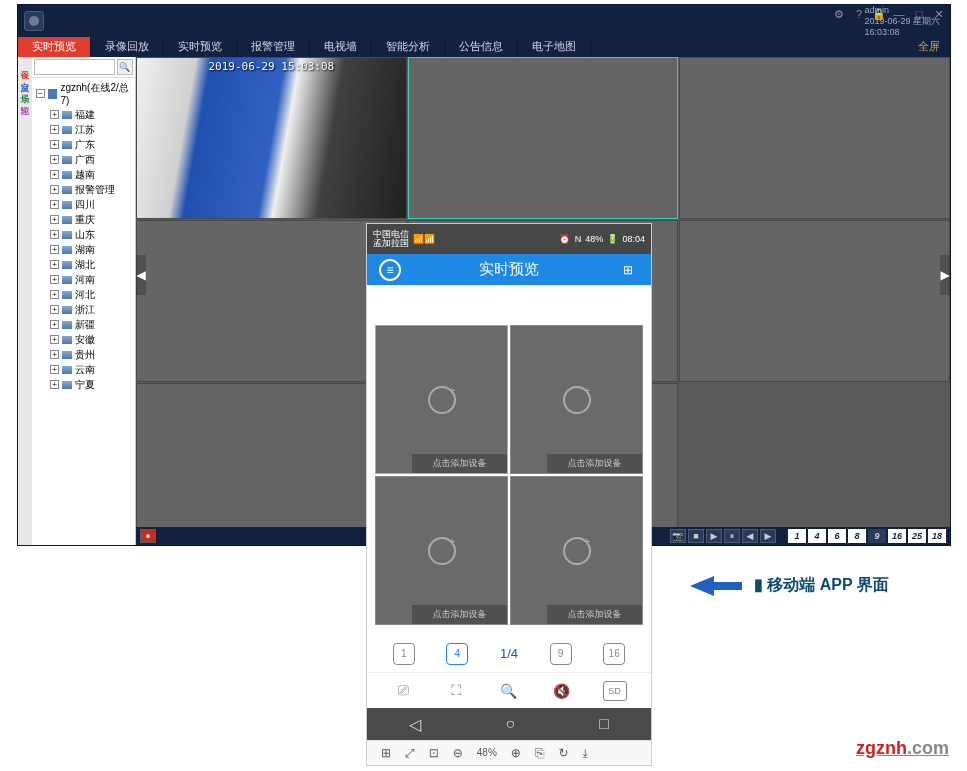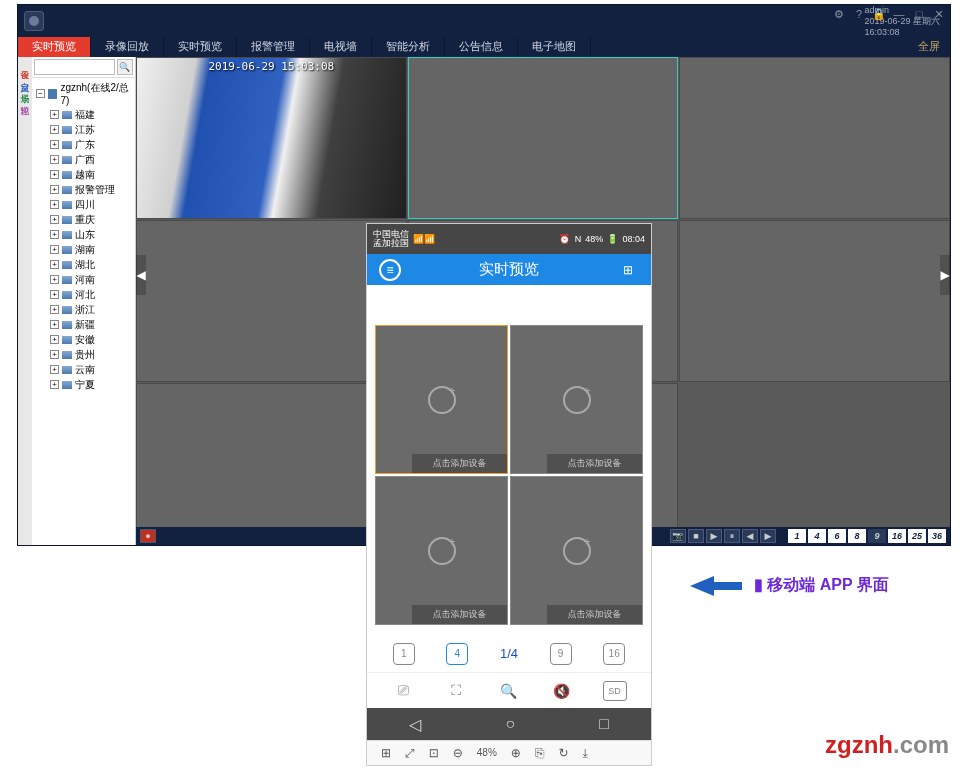--- a/index.html
+++ b/index.html
@@ -85,24 +85,24 @@
 .mnav { height: 38px; background: #4a4a4a; display: flex; align-items: center; justify-content: space-around; }
 .mnav .nvb { color: #ddd; font-size: 16px; cursor: pointer; }
 .mtools { height: 30px; background: #f8f8f8; border-top: 1px solid #ddd; display: flex; align-items: center; gap: 14px; padding: 0 14px; font-size: 12px; color: #555; }
 .mtools .tb { cursor: pointer; }
 .mtools .zoom { font-size: 10px; }
 
 
 .arrow-ann { position: absolute; left: 690px; top: 575px; display: flex; align-items: center; gap: 10px; }
 .arrow-ann .arrow { width: 0; height: 0; border-top: 10px solid transparent; border-bottom: 10px solid transparent; border-right: 24px solid #2060c0; position: relative; }
 .arrow-ann .arrow::after { content: ""; position: absolute; left: 24px; top: -4px; width: 28px; height: 8px; background: #2060c0; }
-.arrow-ann .atxt { font-size: 16px; font-weight: bold; color: #6d28d9; margin-left: 30px; }
+.arrow-ann .atxt { font-size: 16px; font-weight: bold; color: #0c4a6e; margin-left: 30px; }
 .arrow-ann .atxt::before { content: "▮ "; }
 
-.watermark { position: absolute; right: 18px; bottom: 12px; font-size: 24px; font-weight: bold; color: #888; }
+.watermark { position: absolute; right: 18px; bottom: 12px; font-size: 18px; font-weight: bold; color: #888; text-decoration: underline; }
 .watermark .red { color: #d02020; }
 </style>
 </head>
 <body>
 
 <div class="app-window">
 
   <div class="win-controls">
     <span>⚙</span>
     <span>?</span>
@@ -282,21 +282,21 @@
     <div class="bbtn">◀</div>
     <div class="bbtn">▶</div>
     <div style="width:8px"></div>
     <div class="layout-btn">1</div>
     <div class="layout-btn">4</div>
     <div class="layout-btn">6</div>
     <div class="layout-btn">8</div>
     <div class="layout-btn dark">9</div>
     <div class="layout-btn">16</div>
     <div class="layout-btn">25</div>
-    <div class="layout-btn">36</div>
+    <div class="layout-btn">18</div>
   </div>
 </div>
 
 <div class="mobile">
   <div class="mstatus">
     <div class="carrier">
       <div>中国电信</div>
       <div>孟加拉国</div>
     </div>
     <span style="margin-left:4px">📶</span>

